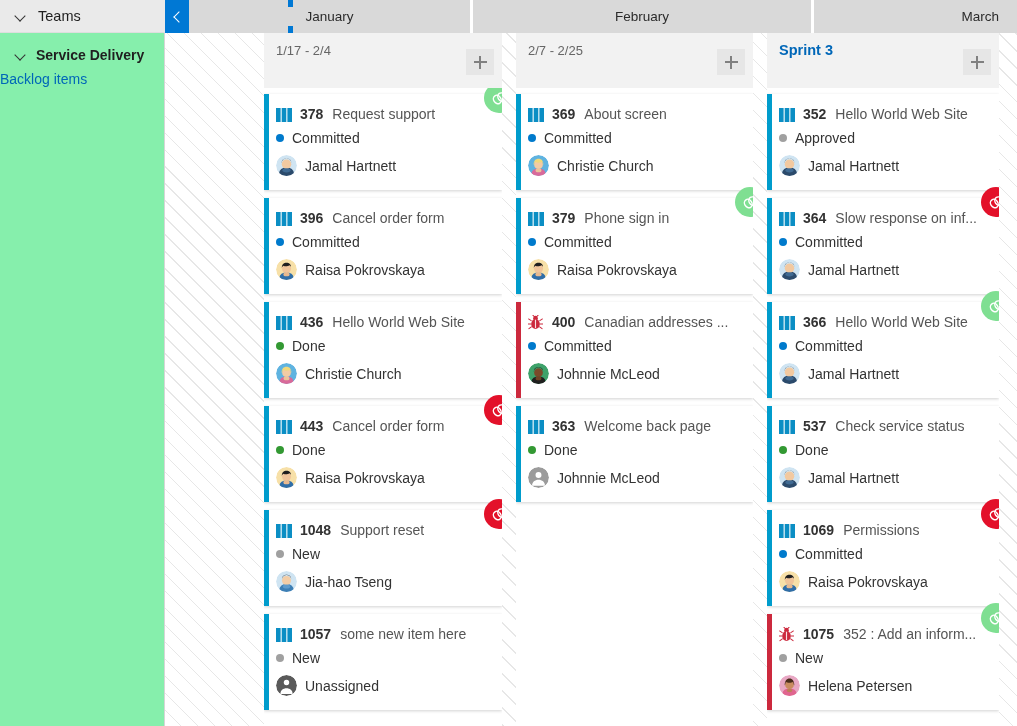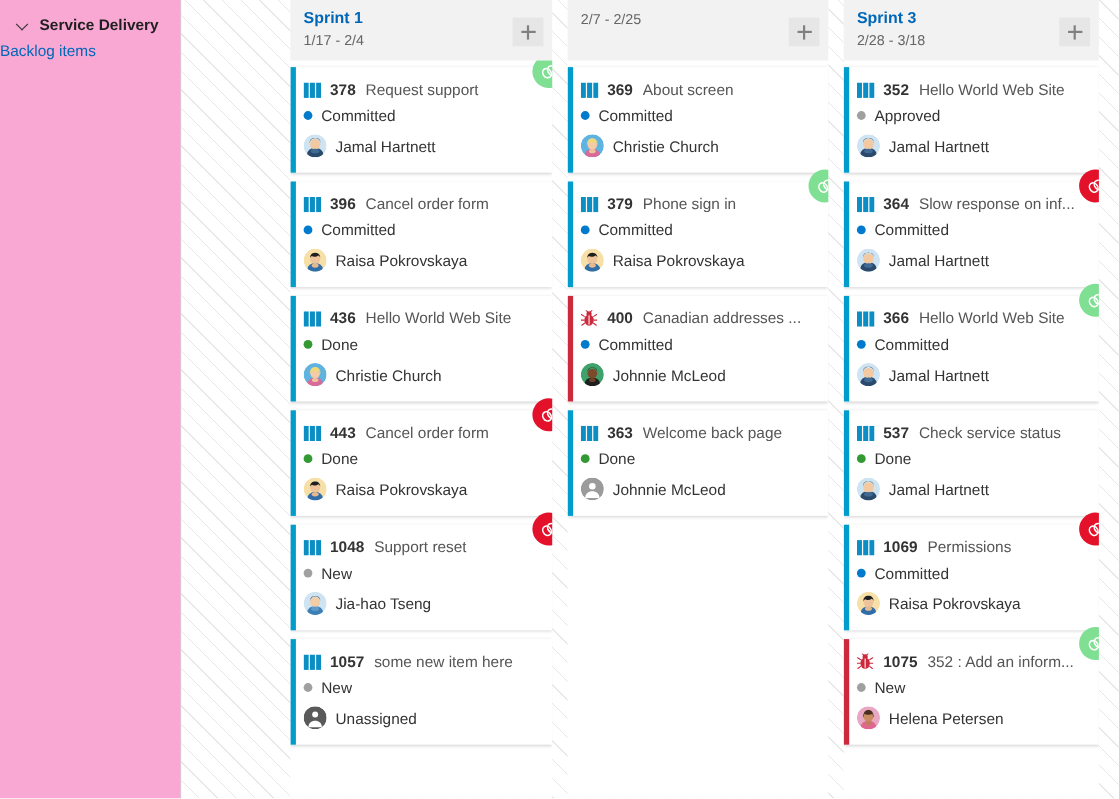--- a/index.html
+++ b/index.html
@@ -70,21 +70,21 @@
     background: #0078d4; left: 99px; z-index: 4;
   }
   .tick.top { top: 0; }
   .tick.bot { bottom: 0; }
 
   
   .body { display: flex; flex: 1; min-height: 0; }
 
   .sidebar {
     width: 165px; flex: 0 0 165px;
-    background: #f9a8d4;
+    background: #86efac;
     border-right: 1px solid #d6d6d6;
     padding-top: 14px;
   }
   .sb-team {
     display: flex; align-items: center;
     padding-left: 14px; margin-bottom: 8px;
   }
   .sb-team .chev { margin-right: 8px; }
   .sb-team-label { font-size: 14px; font-weight: bold; color: #1f1f1f; }
   .sb-link {
@@ -180,34 +180,49 @@
     cursor: pointer; z-index: 5;
   }
   .badge.green { background: #7fdf92; }
   .badge.red   { background: #e3112a; }
 </style>
 </head>
 <body>
 
 <div class="app">
 
+  <div class="toprow">
+    <div class="teams-cell">
+      <span class="chev"></span>
+      <span class="teams-label">Teams</span>
+    </div>
+    <div class="timeline">
+      <div class="back-btn"></div>
+      <div class="months">
+        <div class="tick top"></div>
+        <div class="tick bot"></div>
+        <div class="month m-jan">January</div>
+        <div class="month m-feb">February</div>
+        <div class="month m-mar">March</div>
+      </div>
+    </div>
+  </div>
 
   <div class="body">
     <div class="sidebar">
       <div class="sb-team">
         <span class="chev"></span>
         <span class="sb-team-label">Service Delivery</span>
       </div>
       <div class="sb-link">Backlog items</div>
     </div>
 
     <div class="board">
       <div class="col col-1">
         <div class="col-head">
-          <div class="col-title">Sprint 1</div>
           <div class="col-dates">1/17 - 2/4</div>
           <div class="add-btn"></div>
         </div>
         <div class="cards">
             <div class="card story">
               <div class="badge green">
                 <svg width="17" height="17" viewBox="0 0 20 20">
                   <g fill="none" stroke="#ffffff" stroke-width="1.7">
                     <ellipse cx="7.4" cy="11.2" rx="4.3" ry="5.2" transform="rotate(-32 7.4 11.2)"></ellipse>
                     <ellipse cx="12.6" cy="8.4" rx="4.3" ry="5.2" transform="rotate(-32 12.6 8.4)"></ellipse>
@@ -510,21 +525,20 @@
                     <path d="M4.6 21.4c0-4.4 3.3-6.9 7.4-6.9s7.4 2.5 7.4 6.9z" fill="#ffffff"></path>
                   </svg></span>
                 <span class="who">Johnnie McLeod</span>
               </div>
             </div>
           </div>
       </div>
       <div class="col col-3">
         <div class="col-head">
           <div class="col-title">Sprint 3</div>
-          <div class="col-dates">2/28 - 3/18</div>
           <div class="add-btn"></div>
         </div>
         <div class="cards">
             <div class="card story">
               <div class="card-row1">
                 <span class="wi-icon">
                   <svg width="16" height="14" viewBox="0 0 16 14">
                     <rect x="0" y="0" width="4.6" height="14" fill="#0b8ec4"></rect>
                     <rect x="5.7" y="0" width="4.6" height="14" fill="#0b8ec4"></rect>
                     <rect x="11.4" y="0" width="4.6" height="14" fill="#0b8ec4"></rect>

